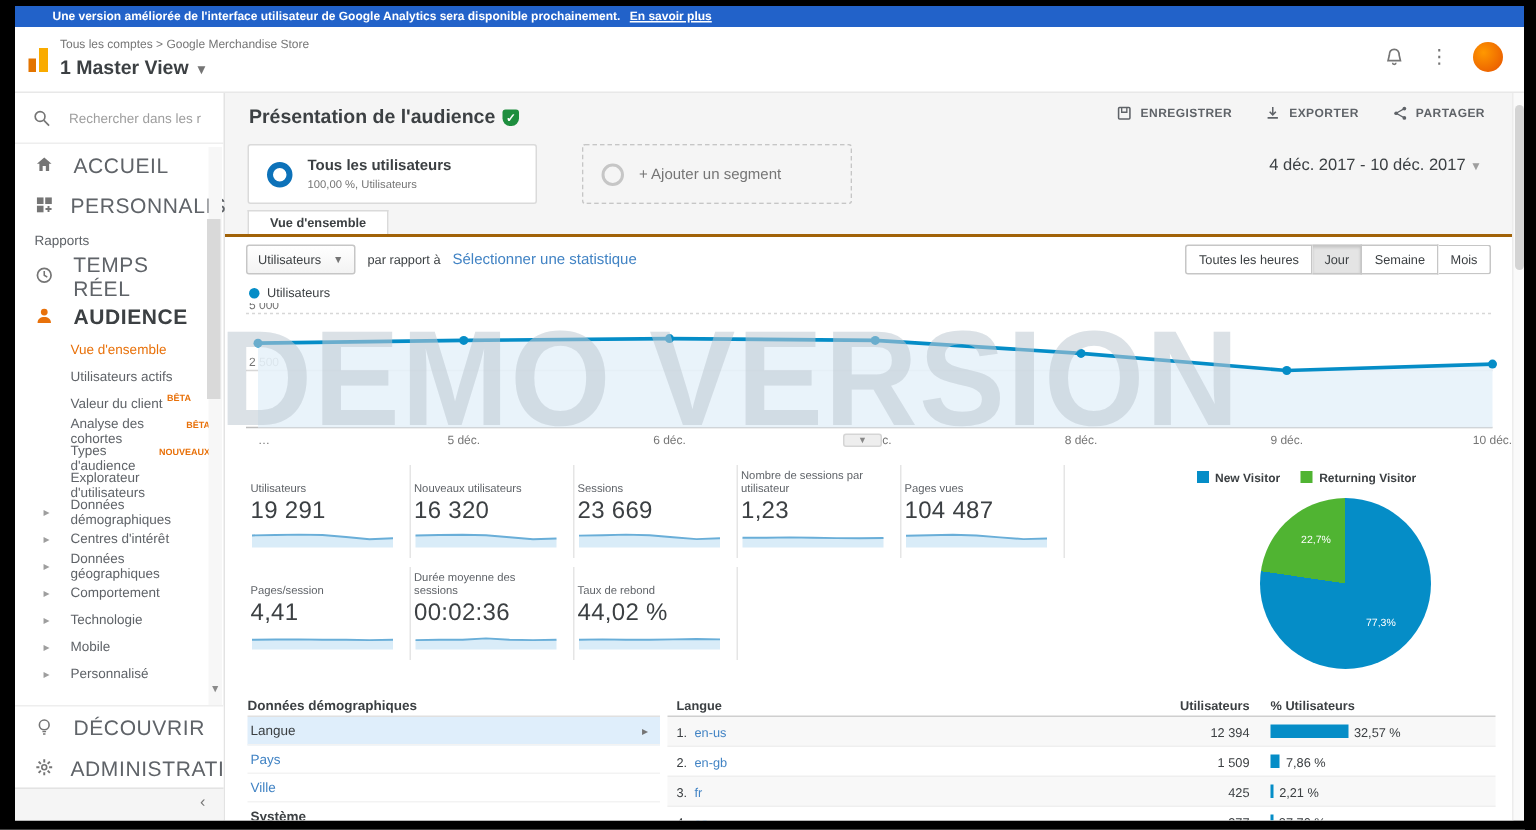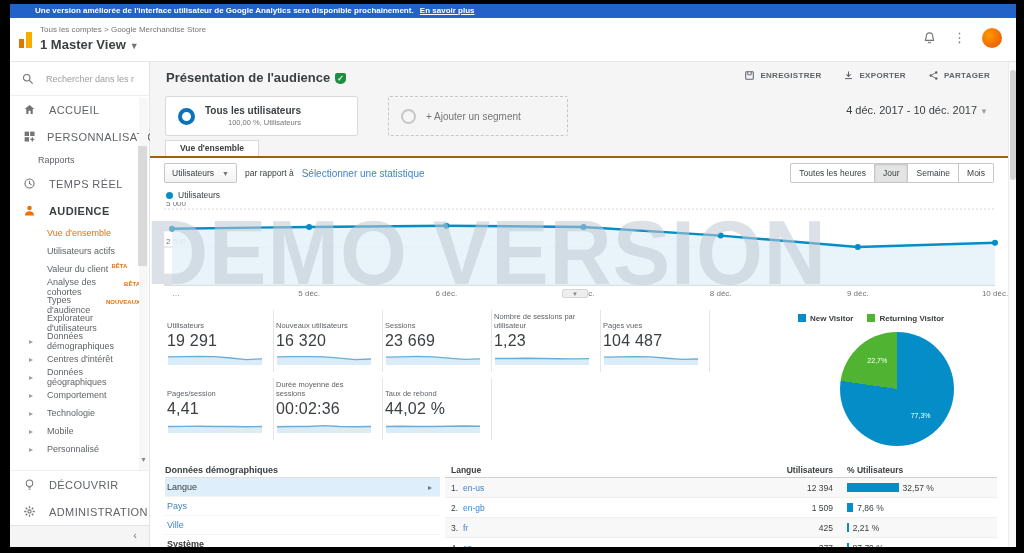--- a/index.html
+++ b/index.html
@@ -24,45 +24,45 @@
   .appbar-right{position:absolute;right:14px;top:10px;display:flex;align-items:center;gap:16px;}
   .kebab{color:#757575;font-size:13px;line-height:20px;cursor:pointer;}
   .avatar{width:20px;height:20px;border-radius:50%;background:radial-gradient(circle at 35% 35%,#ff9800,#e65100);cursor:pointer;}
 
   
   .sidebar{position:absolute;left:0;top:58px;width:140px;height:485px;background:#fff;border-right:1px solid #e3e3e3;}
   .search{height:34px;border-bottom:1px solid #eee;display:flex;align-items:center;padding-left:12px;gap:10px;}
   .search input{border:0;outline:none;font-size:9px;color:#444;width:92px;font-family:"Liberation Sans",sans-serif;}
   .search input::placeholder{color:#9e9e9e;}
   .nav{position:absolute;left:0;top:34px;width:130px;}
-  .sideitem{display:flex;align-items:center;height:27px;padding-left:13px;font-size:11px;letter-spacing:.4px;
+  .sideitem{display:flex;align-items:center;height:27px;padding-left:13px;font-size:14px;letter-spacing:.4px;
             color:#5f6368;cursor:pointer;}
   .sideitem .ic{width:15px;margin-right:11px;display:flex;align-items:center;}
-  .sectlabel{height:20px;line-height:20px;padding-left:28px;font-size:9px;color:#5f6368;}
+  .sectlabel{height:20px;line-height:20px;padding-left:13px;font-size:9px;color:#5f6368;}
   .subitem{position:relative;display:flex;align-items:center;height:18px;padding-left:37px;font-size:9px;color:#5f6368;cursor:pointer;}
   .subitem.active{color:#e8710a;}
   .subitem .arr{position:absolute;left:19px;color:#9e9e9e;font-size:8px;}
   .badge{font-size:6px;color:#e8710a;font-weight:bold;margin-left:3px;position:relative;top:-3px;}
   .side-bottom{position:absolute;left:0;bottom:22px;width:139px;border-top:1px solid #eee;background:#fff;text-align:center;}
   .side-foot{position:absolute;left:0;bottom:0;width:139px;height:22px;background:#f5f5f5;border-top:1px solid #e3e3e3;}
   .side-foot .col{position:absolute;right:12px;top:3px;color:#757575;font-size:11px;cursor:pointer;}
   .sb-track{position:absolute;right:1px;top:36px;width:9px;height:376px;background:#f7f7f7;}
   .sb-thumb{position:absolute;right:1px;top:48px;width:9px;height:120px;background:#d9d9d9;}
   .sb-arrow{position:absolute;right:1px;width:9px;height:10px;color:#8a8a8a;font-size:7px;text-align:center;line-height:10px;cursor:pointer;}
 
   
   .main{position:absolute;left:140px;top:58px;width:858px;height:485px;background:#f5f5f5;}
   .titlebar{position:absolute;left:0;top:0;width:100%;height:30px;}
   .pagetitle{position:absolute;left:16px;top:8px;font-size:13px;font-weight:bold;color:#3c4043;}
   .shield{display:inline-block;width:11px;height:11px;background:#1e8e3e;border-radius:2px 2px 5px 5px;color:#fff;
           font-size:8px;line-height:11px;text-align:center;margin-left:5px;vertical-align:1px;}
   .actions{position:absolute;right:18px;top:8px;display:flex;gap:22px;}
   .actbtn{display:flex;align-items:center;gap:5px;font-size:8px;font-weight:bold;color:#5f6368;letter-spacing:.3px;cursor:pointer;}
 
-  .segments{position:absolute;left:0;top:30px;width:100%;height:48px;text-align:right;}
+  .segments{position:absolute;left:0;top:30px;width:100%;height:48px;}
   .segcard{position:absolute;left:15px;top:4px;width:193px;height:40px;background:#fff;border:1px solid #dadada;
            border-radius:2px;display:flex;align-items:center;padding-left:12px;gap:10px;cursor:pointer;}
   .donut{width:17px;height:17px;border-radius:50%;border:4px solid #0d72b9;}
   .seg-t1{font-size:10px;font-weight:bold;color:#3c4043;}
   .seg-t2{font-size:7.5px;color:#757575;margin-top:2px;}
   .segadd{position:absolute;left:238px;top:4px;width:180px;height:40px;border:1px dashed #c6c6c6;border-radius:2px;
           display:flex;align-items:center;padding-left:12px;gap:10px;color:#757575;font-size:10px;cursor:pointer;}
   .ring{width:15px;height:15px;border-radius:50%;border:2px solid #c6c6c6;}
   .daterange{position:absolute;right:20px;top:12px;font-size:11px;color:#3c4043;cursor:pointer;}
   .daterange .caret{color:#9e9e9e;font-size:8px;margin-left:3px;}

